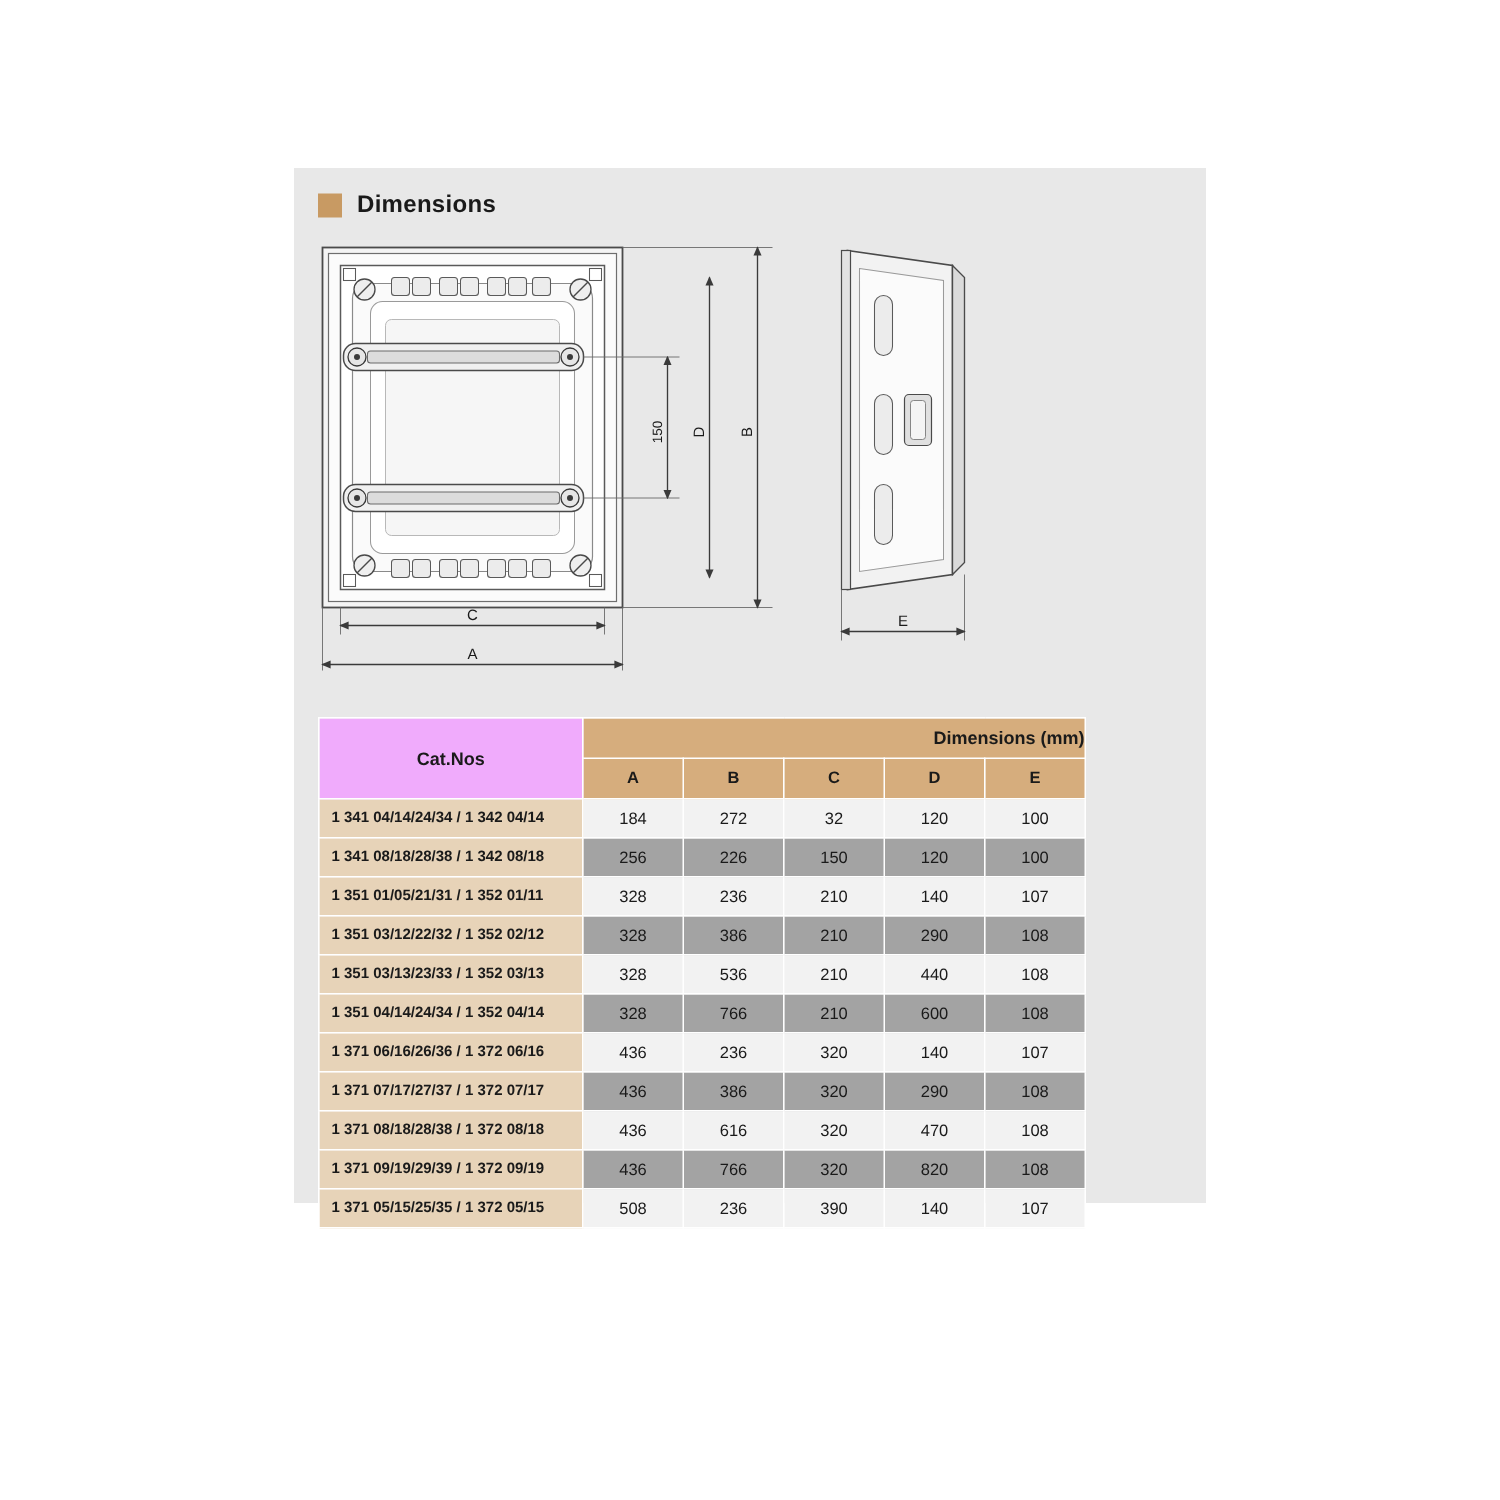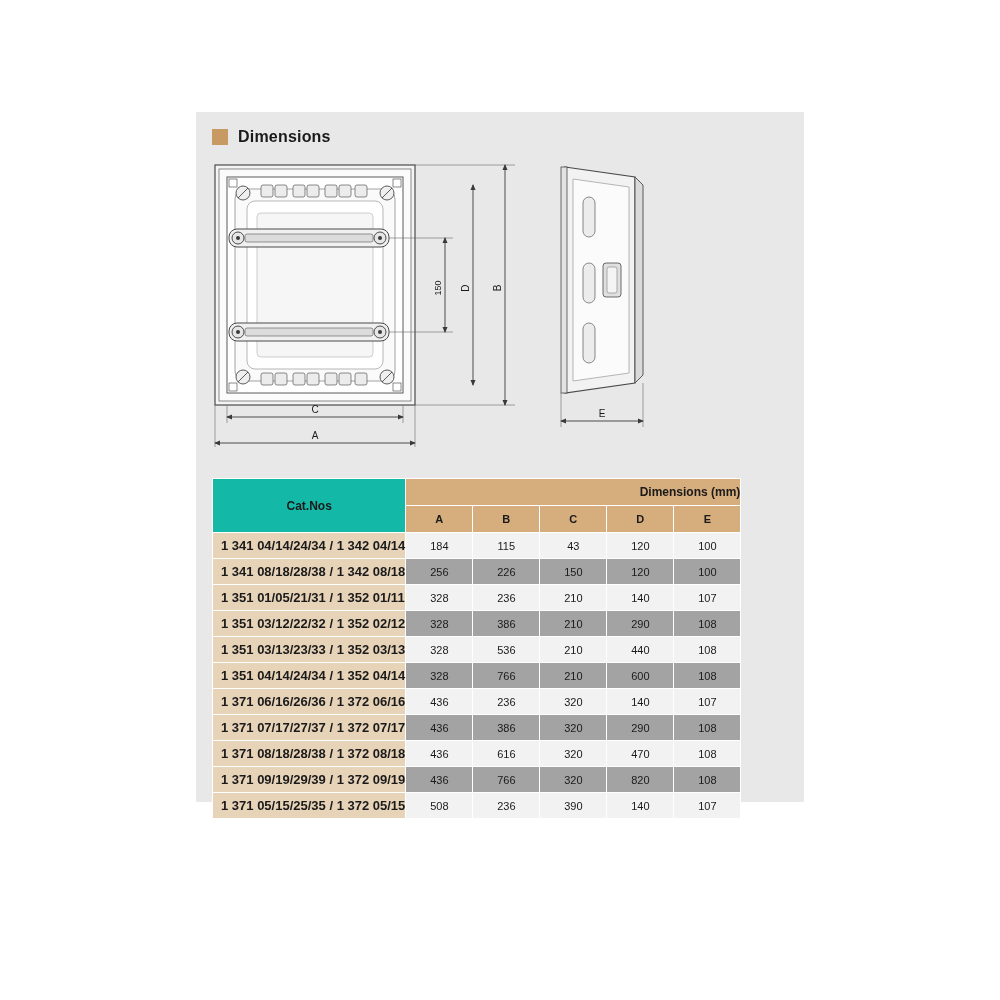--- a/index.html
+++ b/index.html
@@ -72,21 +72,21 @@
     border-collapse: collapse;
     font-size: 11px;
     color: #1a1a1a;
   }
   .dim-table td, .dim-table th {
     border: 1px solid #ffffff;
     padding: 0;
     margin: 0;
   }
   .th-catnos {
-    background: #14b8a6;
+    background: #f0abfc;
     width: 175px;
     height: 52px;
     font-size: 12px;
     font-weight: bold;
     text-align: center;
     vertical-align: middle;
   }
   .th-dims {
     background: #d6ad7d;
     font-size: 12px;
@@ -99,21 +99,21 @@
     background: #d6ad7d;
     font-size: 11px;
     font-weight: bold;
     text-align: center;
     vertical-align: middle;
     height: 26px;
     width: 66px;
   }
   td.cat {
     background: #e7d3b8;
-    font-size: 13px;
+    font-size: 10px;
     font-weight: bold;
     text-align: left;
     padding-left: 8px;
     height: 25px;
     color: #1a1a1a;
     white-space: nowrap;
   }
   td.val {
     background: #f2f2f2;
     text-align: center;
@@ -279,22 +279,22 @@
         <th class="th-sub">B</th>
         <th class="th-sub">C</th>
         <th class="th-sub">D</th>
         <th class="th-sub">E</th>
       </tr>
     </thead>
     <tbody>
       <tr>
         <td class="cat">1 341 04/14/24/34 / 1 342 04/14</td>
         <td class="val">184</td>
-        <td class="val">115</td>
-        <td class="val">43</td>
+        <td class="val">272</td>
+        <td class="val">32</td>
         <td class="val">120</td>
         <td class="val">100</td>
       </tr>
       <tr class="alt">
         <td class="cat">1 341 08/18/28/38 / 1 342 08/18</td>
         <td class="val">256</td>
         <td class="val">226</td>
         <td class="val">150</td>
         <td class="val">120</td>
         <td class="val">100</td>

